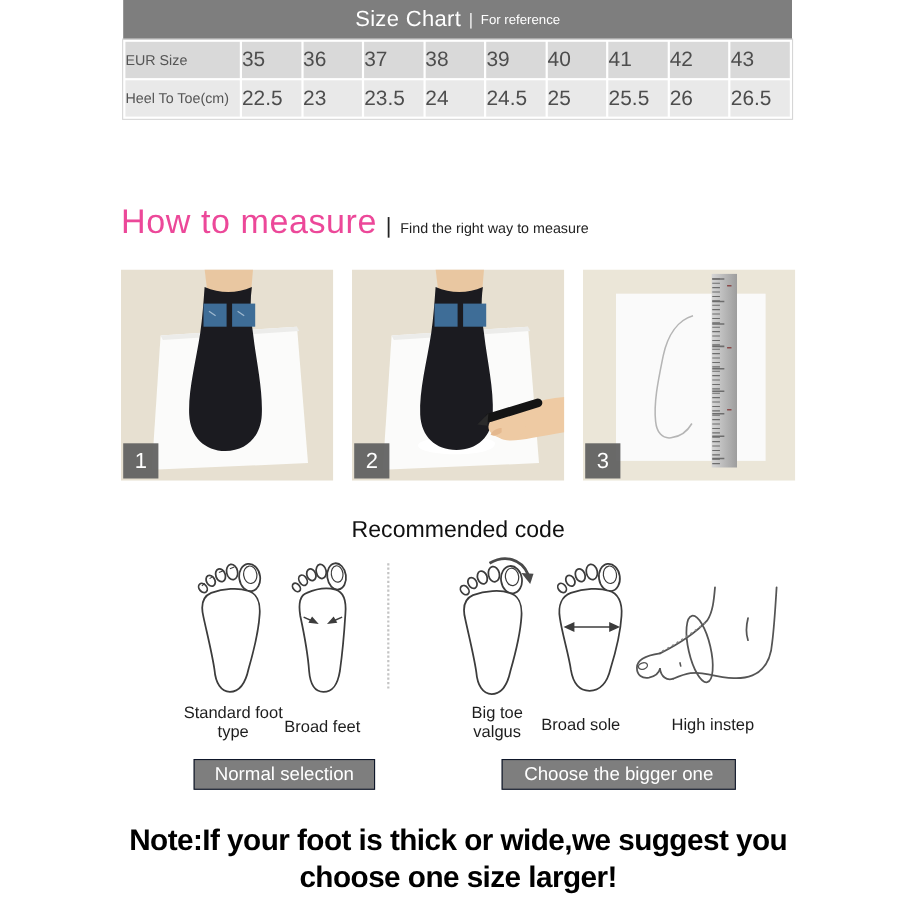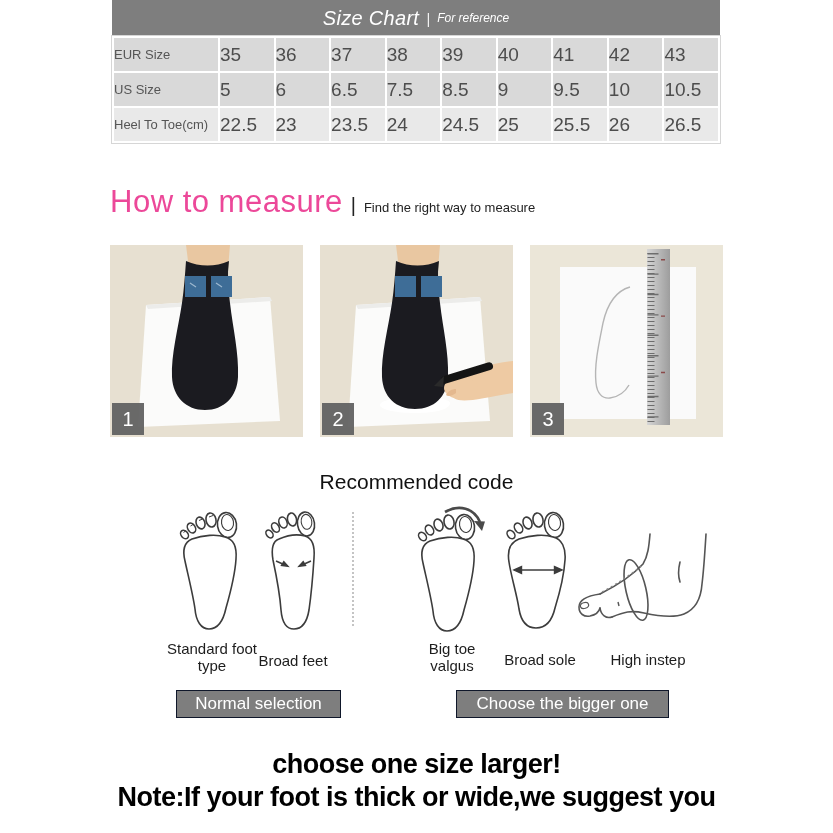--- a/index.html
+++ b/index.html
@@ -9,21 +9,21 @@
     position: relative;
     width: 833px; height: 833px;
     background: #fff;
     overflow: hidden;
   }
 
   
   .chart-header {
     position: absolute; left: 112px; top: 0; width: 608px; height: 36px;
     background: #7e7e7e; color: #fff;
-    display: flex; align-items: center; justify-content: center; gap: 7px; font-style: italic;
+    display: flex; align-items: center; justify-content: center; gap: 7px;
   }
   .chart-title { font-size: 20px; letter-spacing: 0.3px; }
   .chart-sep { font-size: 15px; font-weight: 300; opacity: 0.9; }
   .chart-sub { font-size: 12px; }
 
   table.size-table {
     position: absolute; left: 112px; top: 36px; width: 608px;
     border-collapse: separate; border-spacing: 2px;
     table-layout: fixed;
     outline: 1px solid #d6d6d6;
@@ -71,21 +71,21 @@
     position: absolute; left: 352px; top: 512px; height: 114px; width: 0;
     border-left: 2px dotted #c4c4c4;
   }
   .foot-label {
     position: absolute; top: 640px; text-align: center;
     font-size: 15px; color: #1d1d1d; line-height: 17px;
   }
   .fl-standard { left: 162px; width: 100px; }
   .fl-thin     { left: 248px; width: 90px; top: 652px; }
   .fl-valgus   { left: 407px; width: 90px; }
-  .fl-broad    { left: 490px; width: 100px; top: 651px; }
+  .fl-broad    { left: 478px; width: 100px; top: 651px; }
   .fl-instep   { left: 593px; width: 110px; top: 651px; }
 
   .rec-button {
     position: absolute; top: 690px; height: 28px;
     background: #7e7e7e; border: 1px solid #0f172a;
     color: #fff; font-size: 17px;
     display: flex; align-items: center; justify-content: center;
   }
   .btn-left  { left: 176px; width: 165px; }
   .btn-right { left: 456px; width: 213px; }
@@ -114,32 +114,20 @@
       <th>EUR Size</th>
       <td>35</td>
       <td>36</td>
       <td>37</td>
       <td>38</td>
       <td>39</td>
       <td>40</td>
       <td>41</td>
       <td>42</td>
       <td>43</td>
-    </tr>
-    <tr>
-      <th>US Size</th>
-      <td>5</td>
-      <td>6</td>
-      <td>6.5</td>
-      <td>7.5</td>
-      <td>8.5</td>
-      <td>9</td>
-      <td>9.5</td>
-      <td>10</td>
-      <td>10.5</td>
     </tr>
     <tr class="light">
       <th>Heel To Toe(cm)</th>
       <td>22.5</td>
       <td>23</td>
       <td>23.5</td>
       <td>24</td>
       <td>24.5</td>
       <td>25</td>
       <td>25.5</td>
@@ -307,17 +295,17 @@
   <div class="foot-label fl-standard">Standard foot type</div>
   <div class="foot-label fl-thin">Broad feet</div>
   <div class="foot-label fl-valgus">Big toe valgus</div>
   <div class="foot-label fl-broad">Broad sole</div>
   <div class="foot-label fl-instep">High instep</div>
 
   <div class="rec-button btn-left">Normal selection</div>
   <div class="rec-button btn-right">Choose the bigger one</div>
 
   <div class="note">
+    <div>Note:If your foot is thick or wide,we suggest you</div>
     <div>choose one size larger!</div>
-    <div>Note:If your foot is thick or wide,we suggest you</div>
   </div>
 
 </div>
 
 </body></html>

